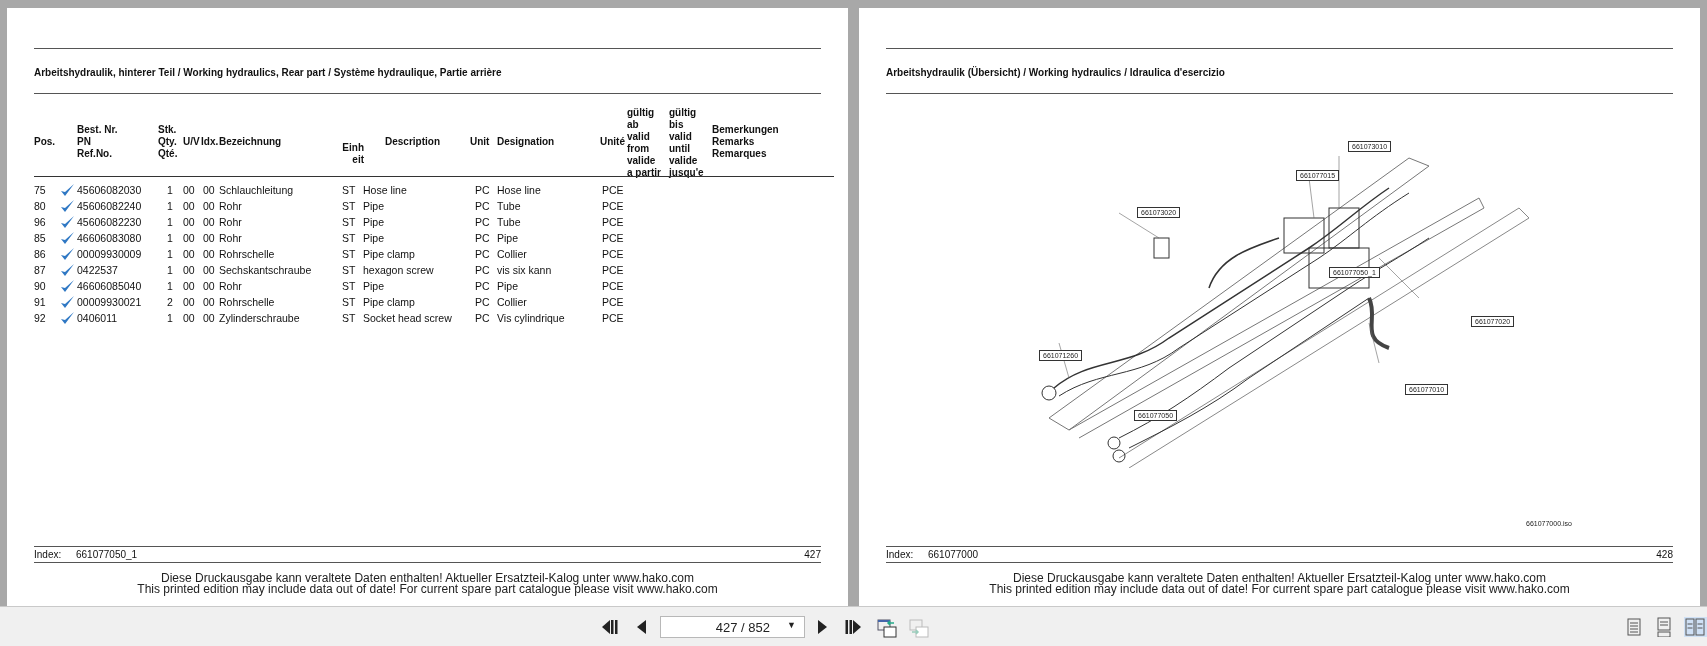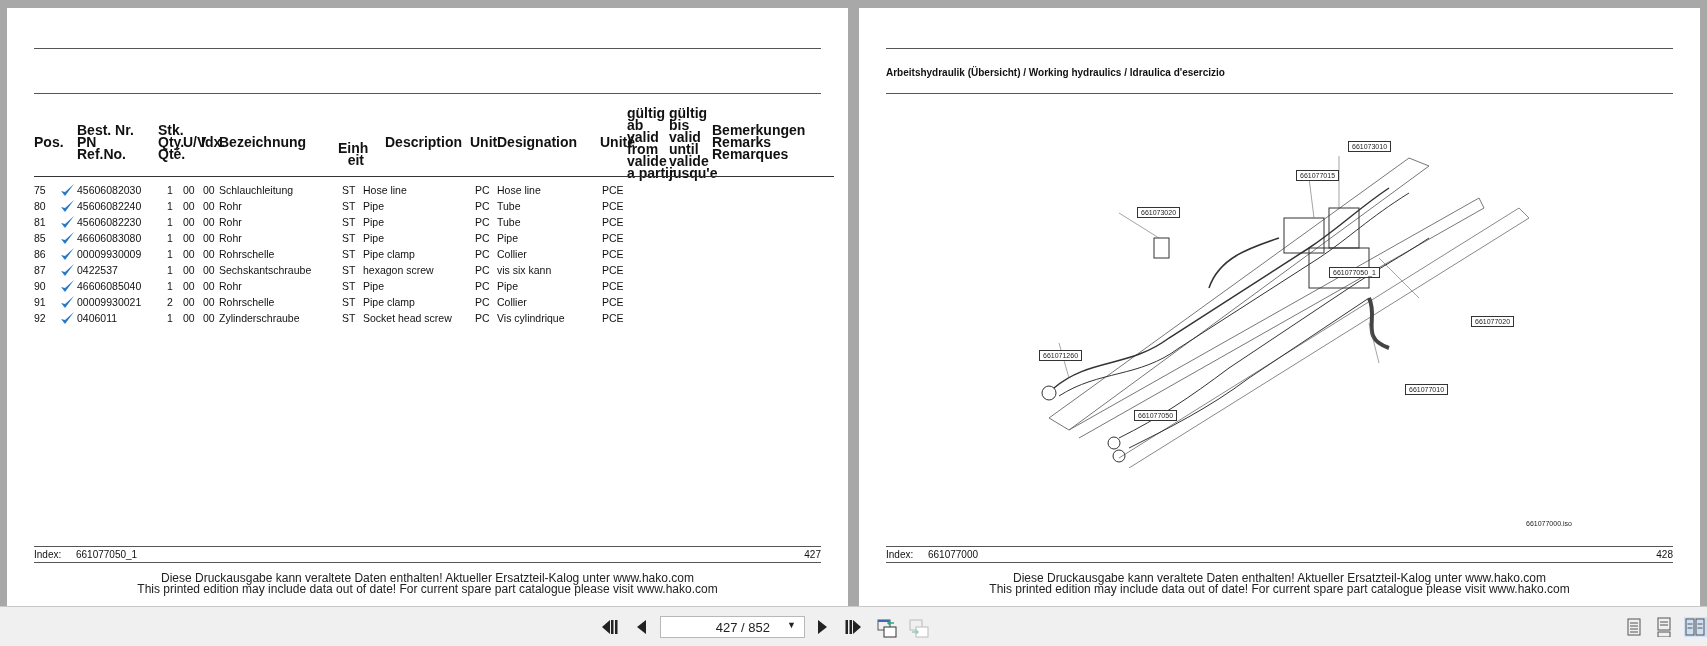--- a/index.html
+++ b/index.html
@@ -11,21 +11,21 @@
   }
   .page {
     position:absolute; top:8px; background:#fff;
     height:598px;
   }
   #page-left { left:7px; width:841px; }
   #page-right { left:859px; width:841px; }
   .hr { position:absolute; left:27px; right:27px; height:1px; background:#555; }
   .title { position:absolute; left:27px; top:59px; font-size:10px; font-weight:bold; color:#111; }
   
-  .th { position:absolute; font-size:14px; font-weight:bold; color:#111; line-height:12px; }
+  .th { position:absolute; font-size:10px; font-weight:bold; color:#111; line-height:12px; }
   .row { position:absolute; left:0; height:16px; font-size:10.5px; color:#111; }
   .cell { position:absolute; top:0; white-space:nowrap; }
   .check { position:absolute; top:-2px; left:52px; width:16px; height:16px; }
   .index-row { position:absolute; left:27px; right:27px; top:540px; font-size:10px; color:#111; }
   .footer-note { position:absolute; left:0; right:0; text-align:center; font-size:12px; color:#222; }
   .callout {
     position:absolute; font-size:7px; border:1px solid #333; padding:1px 3px; background:#fff; color:#222;
   }
   
   #toolbar {
@@ -36,20 +36,21 @@
   #page-input {
     position:absolute; left:660px; top:9px; width:145px; height:22px; background:#fff;
     border:1px solid #b8b8b8; font-size:13px; color:#222; box-sizing:border-box;
   }
 </style>
 </head>
 <body>
 
 <div class="page" id="page-left">
   <div class="hr" style="top:40px"></div>
+  <div class="title">Arbeitshydraulik, hinterer Teil / Working hydraulics, Rear part / Système hydraulique, Partie arrière</div>
   <div class="hr" style="top:85px"></div>
 
   <div>
     <div class="th" style="left:27px;top:128px">Pos.</div>
     <div class="th" style="left:70px;top:116px">
       <div>Best. Nr.</div>
       <div>PN</div>
       <div>Ref.No.</div>
     </div>
     <div class="th" style="left:151px;top:116px">
@@ -122,21 +123,21 @@
         <span class="cell" style="left: 335px;">ST</span>
         <span class="cell" style="left: 356px;">Pipe</span>
         <span class="cell" style="left: 468px;">PC</span>
         <span class="cell" style="left: 490px;">Tube</span>
         <span class="cell" style="left: 595px;">PCE</span>
       </div>
       <div class="row" style="top: 208px; width: 841px;">
         <svg class="check" viewBox="0 0 16 16">
           <path d="M2 9 L6 14 L15 2 L6 10 Z" fill="#2f78c4"></path>
         </svg>
-        <span class="cell" style="left: 27px;">81</span>
+        <span class="cell" style="left: 27px;">96</span>
         <span class="cell" style="left: 70px;">45606082230</span>
         <span class="cell" style="left: 160px;">1</span>
         <span class="cell" style="left: 176px;">00</span>
         <span class="cell" style="left: 196px;">00</span>
         <span class="cell" style="left: 212px;">Rohr</span>
         <span class="cell" style="left: 335px;">ST</span>
         <span class="cell" style="left: 356px;">Pipe</span>
         <span class="cell" style="left: 468px;">PC</span>
         <span class="cell" style="left: 490px;">Tube</span>
         <span class="cell" style="left: 595px;">PCE</span>

